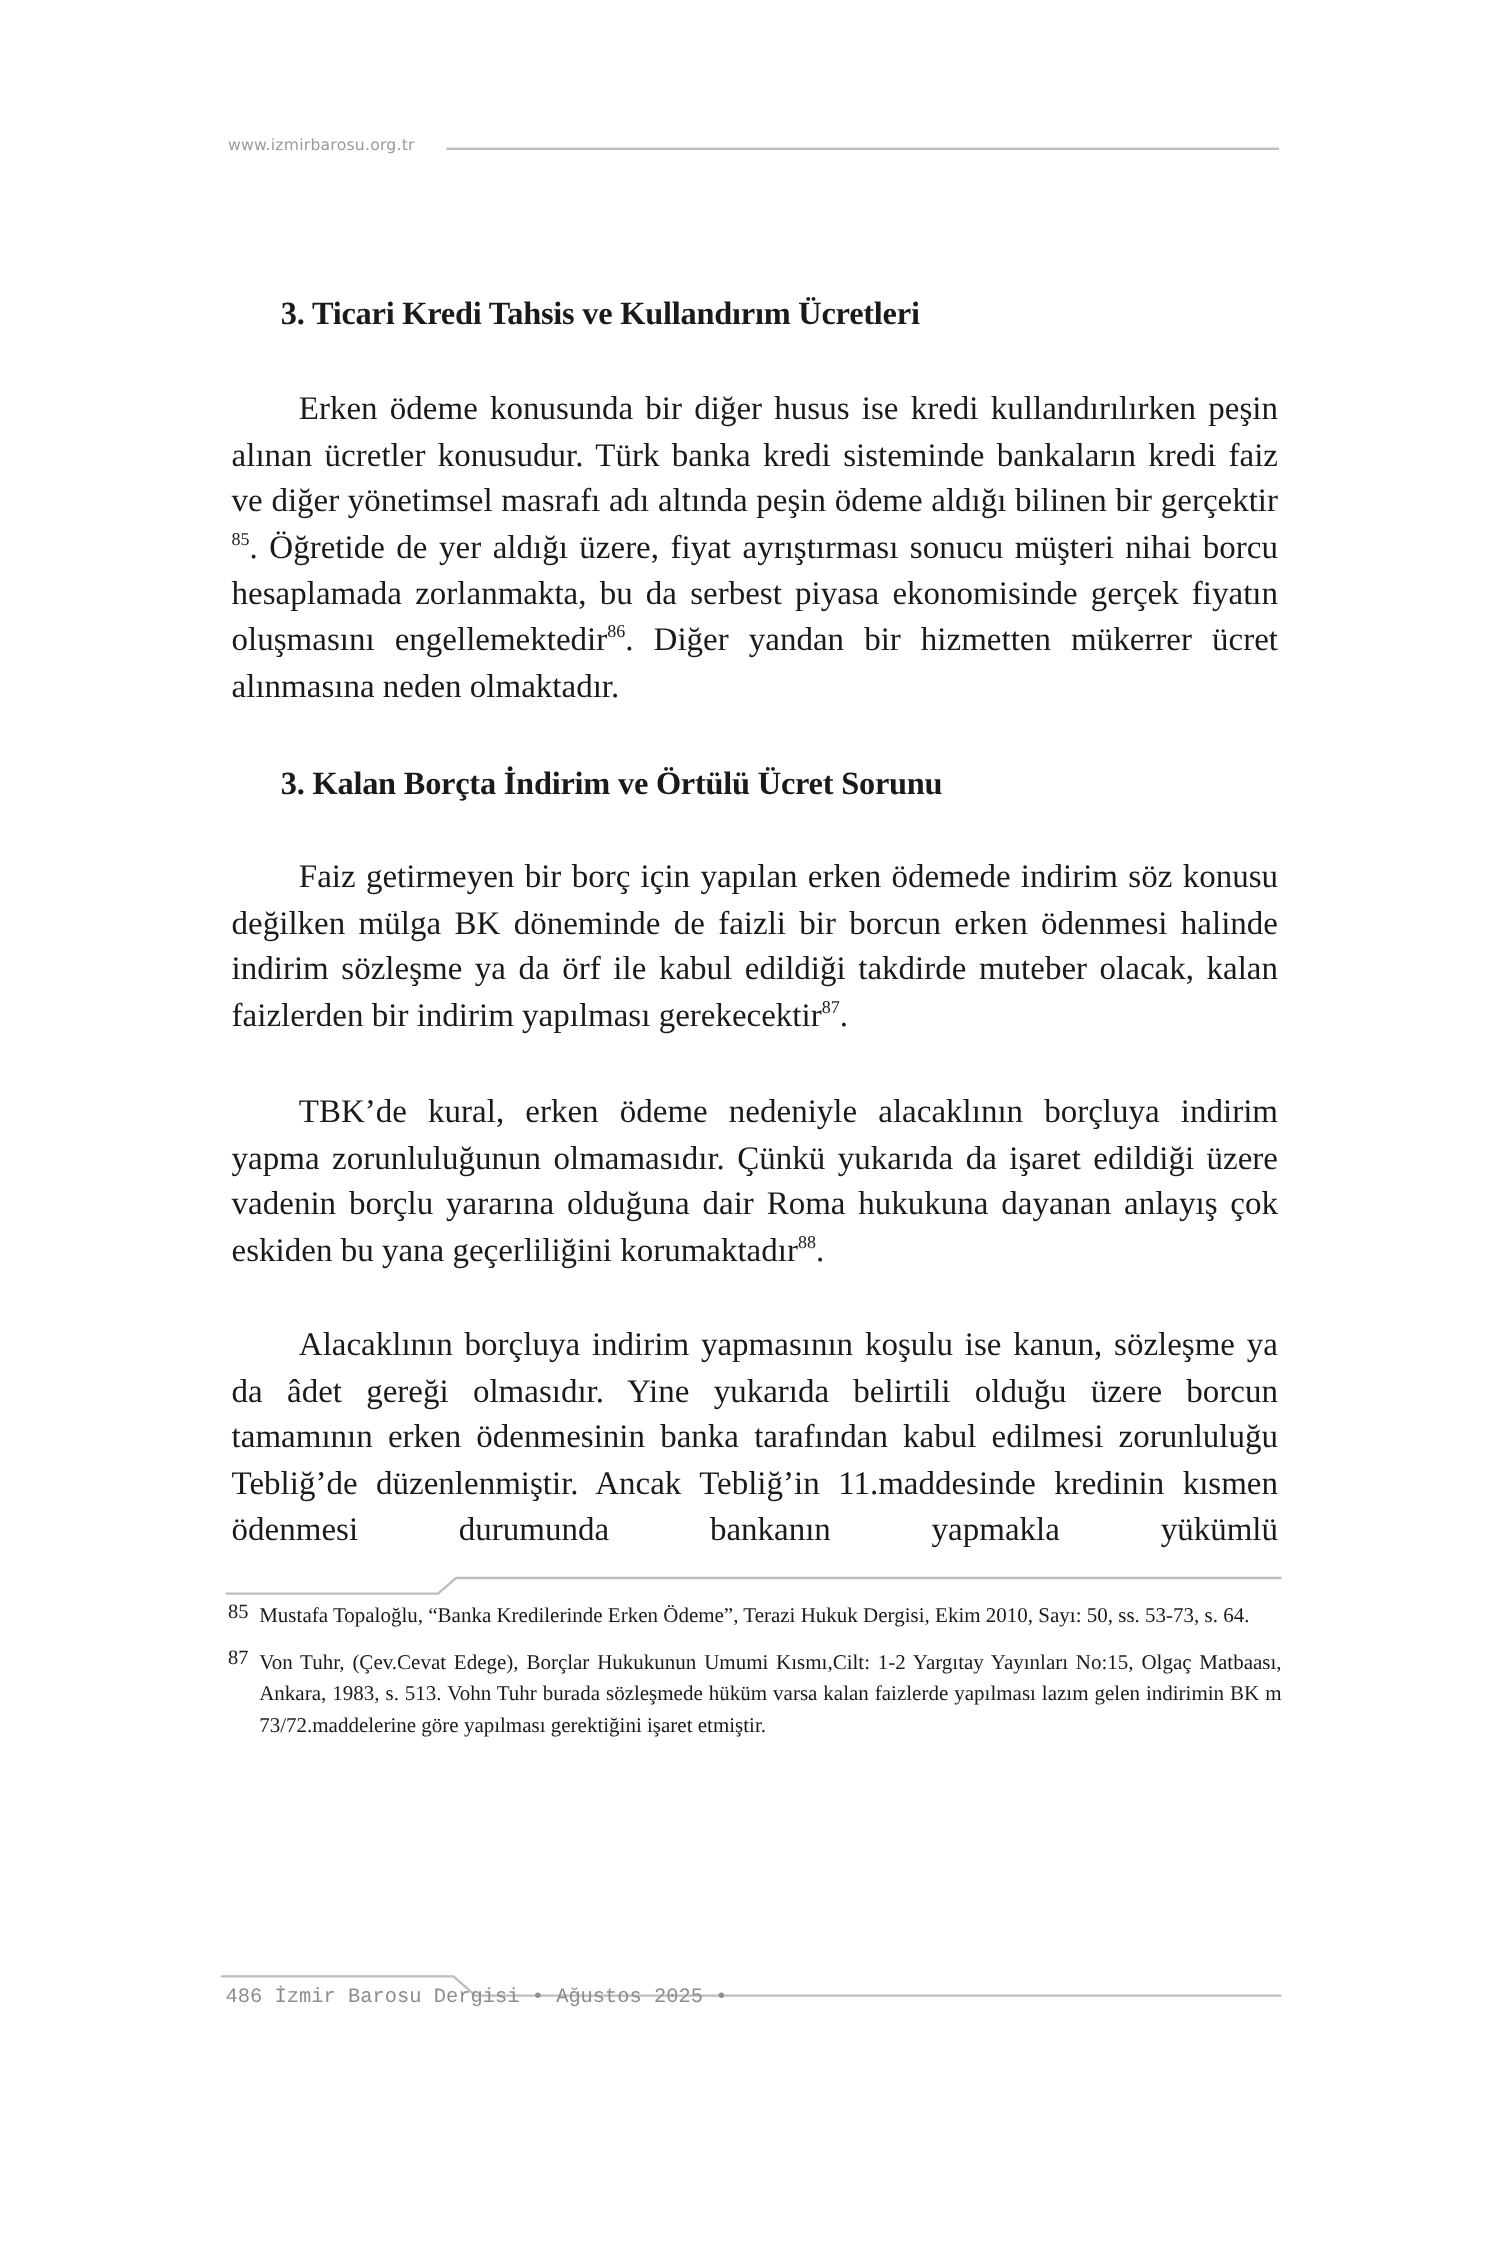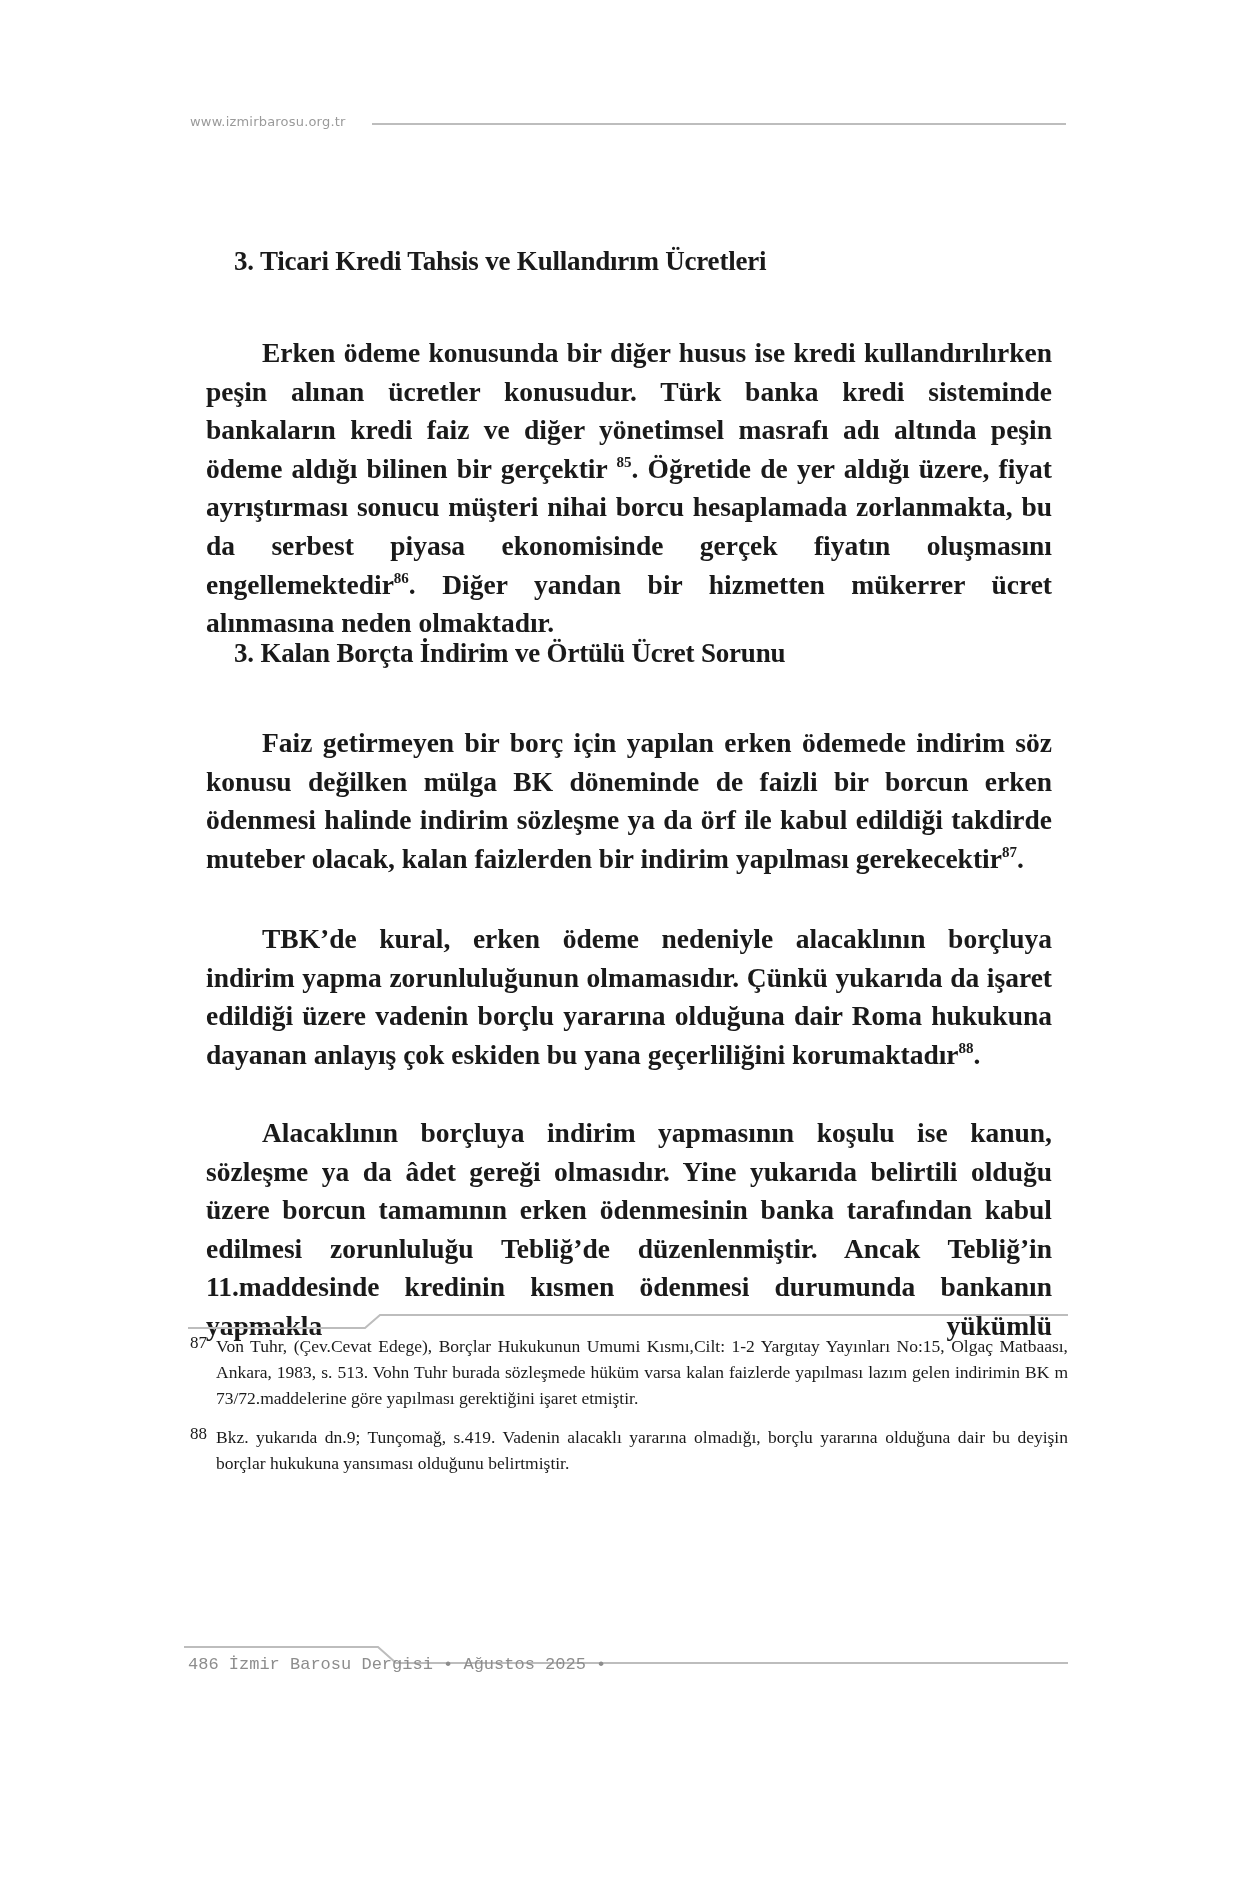--- a/index.html
+++ b/index.html
@@ -8,21 +8,21 @@
   .header-url {
     position: absolute; left: 190px; top: 114px;
     font-family: "DejaVu Sans", sans-serif; font-size: 13px; color: #9a9a9a; letter-spacing: 0.2px;
   }
   .header-line { position: absolute; left: 372px; top: 123px; width: 694px; height: 2px; background: #bdbdbd; }
   .col { position: absolute; left: 190px; width: 878px; font-family: "Liberation Serif", serif; color: #1a1a1a; }
   .heading {
     position: absolute; left: 234px; font-family: "Liberation Serif", serif; font-weight: bold;
     font-size: 27px; color: #1a1a1a; white-space: nowrap; letter-spacing: -0.2px;
   }
-  .para { font-size: 27.5px; line-height: 38.6px; text-align: justify; text-align-last: left; margin: 16px; font-weight: bold; }
+  .para { font-size: 27.5px; line-height: 38.6px; text-align: justify; text-align-last: left; margin: 3px; }
   .para .indent { display: inline-block; width: 56px; }
   .para sup { font-size: 15px; line-height: 0; vertical-align: 11px; }
   .fn-sep { position: absolute; left: 188px; top: 1312px; width: 880px; height: 20px; }
   .footnotes { position: absolute; left: 190px; top: 1333px; width: 878px; font-family: "Liberation Serif", serif; color: #1a1a1a; }
   .fn { font-size: 17.5px; line-height: 26px; margin: 0 0 13px 0; padding-left: 26px; text-indent: -26px; text-align: justify; text-align-last: left; }
   .fn .fn-num { display: inline-block; width: 26px; text-indent: 0; font-size: 17px; vertical-align: 4px; line-height: 0; }
   .footer-sep { position: absolute; left: 184px; top: 1643px; width: 884px; height: 24px; }
   .footer-text {
     position: absolute; left: 188px; top: 1655px; font-family: Liberation Mono, monospace; font-size: 17px; color: #8d8d8d;
     white-space: nowrap;
@@ -54,22 +54,22 @@
 
   <div class="col" style="top:1098px;">
     <p class="para" style="text-align-last: justify;"><span class="indent"></span><span>Alacaklının borçluya indirim yapmasının koşulu ise kanun, sözleşme ya da âdet gereği olmasıdır. Yine yukarıda belirtili olduğu üzere borcun tamamının erken ödenmesinin banka tarafından kabul edilmesi zorunluluğu Tebliğ’de düzenlenmiştir. Ancak Tebliğ’in 11.maddesinde kredinin kısmen ödenmesi durumunda bankanın yapmakla yükümlü</span></p>
   </div>
 
   <svg class="fn-sep" viewBox="0 0 880 20">
     <polyline points="0,16 177,16 192,3 880,3" fill="none" stroke="#bdbdbd" stroke-width="2"></polyline>
   </svg>
 
   <div class="footnotes">
+    <p class="fn"><span class="fn-num">85</span><span>Mustafa Topaloğlu, “Banka Kredilerinde Erken Ödeme”, Terazi Hukuk Dergisi, Ekim 2010, Sayı: 50, ss. 53-73, s. 64.</span></p>
     <p class="fn"><span class="fn-num">87</span><span>Von Tuhr, (Çev.Cevat Edege), Borçlar Hukukunun Umumi Kısmı,Cilt: 1-2 Yargıtay Yayınları No:15, Olgaç Matbaası, Ankara, 1983, s. 513. Vohn Tuhr burada sözleşmede hüküm varsa  kalan faizlerde yapılması lazım gelen indirimin BK m 73/72.maddelerine göre yapılması gerektiğini işaret etmiştir.</span></p>
-    <p class="fn"><span class="fn-num">88</span><span>Bkz. yukarıda dn.9; Tunçomağ, s.419. Vadenin alacaklı yararına olmadığı, borçlu yararına olduğuna dair bu deyişin borçlar hukukuna yansıması olduğunu belirtmiştir.</span></p>
   </div>
 
   <svg class="footer-sep" viewBox="0 0 884 24">
     <polyline points="0,4 194,4 212,20 884,20" fill="none" stroke="#bdbdbd" stroke-width="2"></polyline>
   </svg>
   <div class="footer-text">486  İzmir Barosu Dergisi • Ağustos 2025 •</div>
 
 </div>
 
 </body></html>

